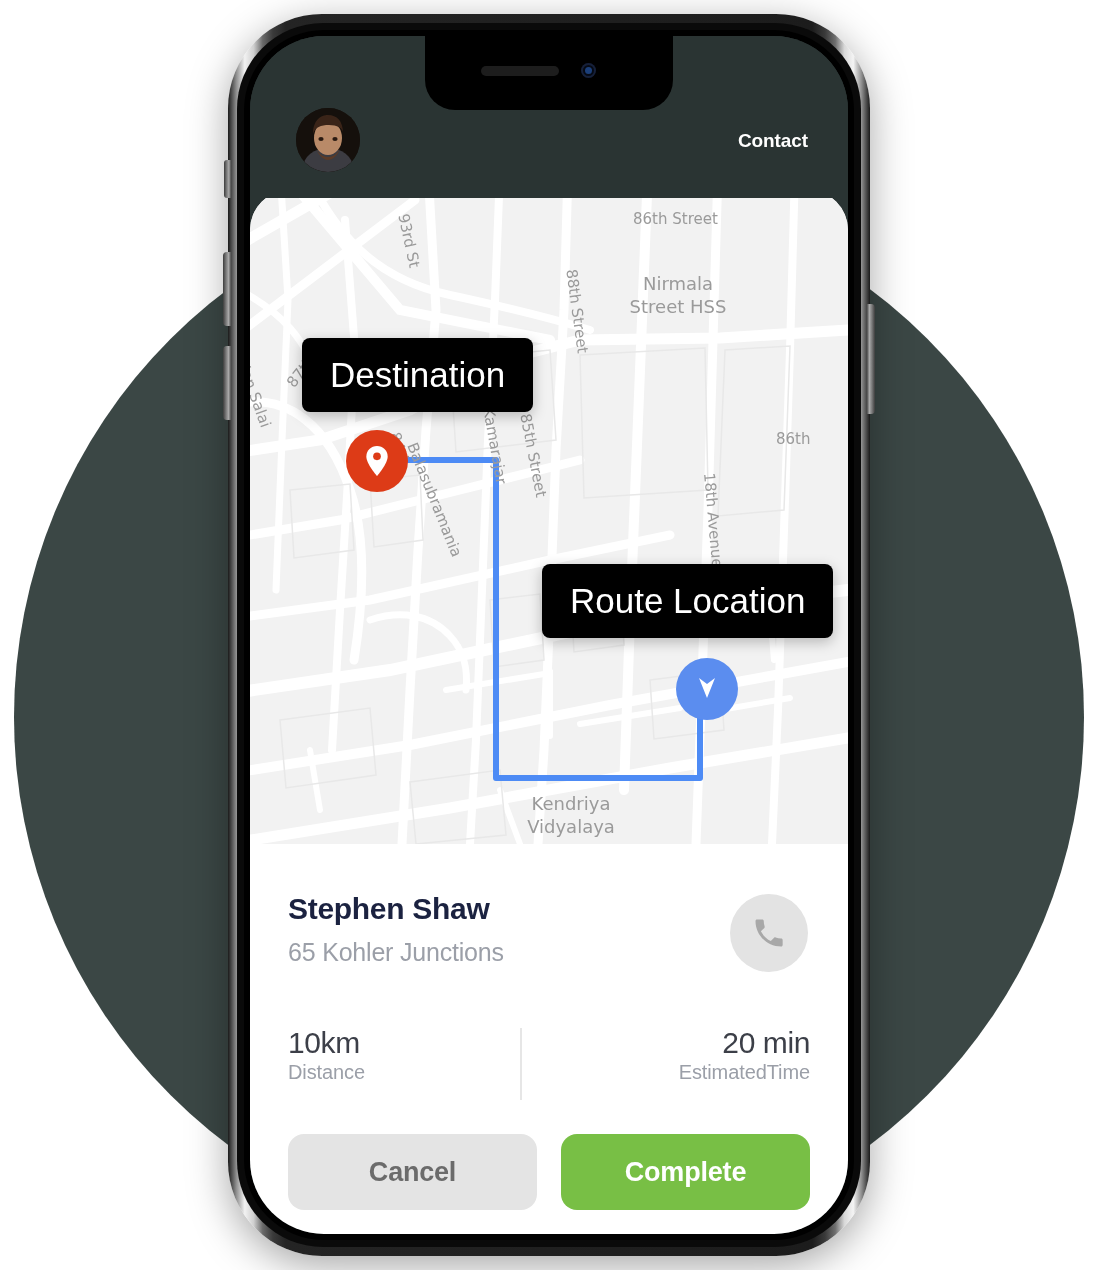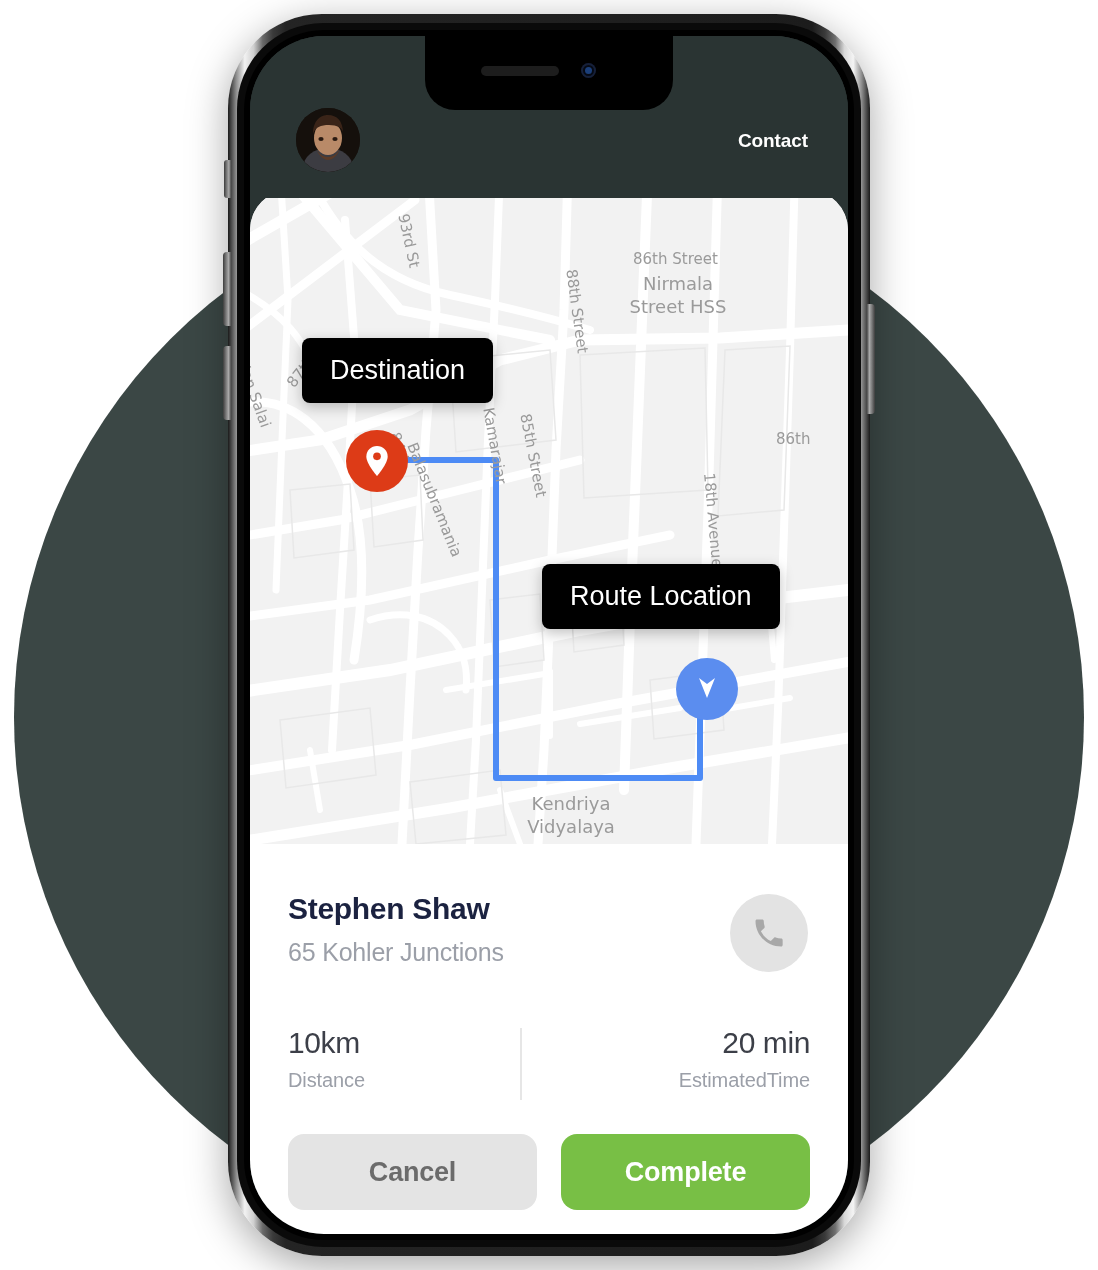--- a/index.html
+++ b/index.html
@@ -187,21 +187,21 @@
     line-height: 1.3;
     pointer-events: none;
   }
 
   
   .callout {
     position: absolute;
     background: #000000;
     color: #ffffff;
     border-radius: 8px;
-    font-size: 27px;
+    font-size: 35px;
     font-weight: normal;
     padding: 17px 28px;
     white-space: nowrap;
     z-index: 12;
     box-shadow: 0 4px 14px rgba(0,0,0,0.25);
   }
   #callout-destination { left: 52px; top: 148px; }
   #callout-your-location { left: 292px; top: 374px; }
 
   
@@ -278,21 +278,21 @@
     position: absolute;
     right: 38px; top: 0;
     text-align: right;
   }
   .stat-value {
     font-size: 30px;
     color: #3c3f48;
     letter-spacing: -0.4px;
   }
   .stat-label {
-    margin-top: 9px;
+    margin-top: 1px;
     font-size: 20px;
     color: #9b9fa8;
     letter-spacing: -0.1px;
   }
   #stats-divider {
     position: absolute;
     left: 270px; top: 2px;
     width: 2px; height: 72px;
     background: #e6e6e6;
   }
@@ -384,21 +384,21 @@
           <path d="M320 395 L370 390 L374 455 L324 462 Z"></path>
           <path d="M400 490 L470 481 L474 540 L404 549 Z"></path>
           <path d="M30 530 L120 518 L126 585 L36 598 Z"></path>
           <path d="M160 592 L250 580 L256 645 L166 654 Z"></path>
         </g>
 
         <polyline points="128,270 246,270 246,588 450,588 450,500" fill="none" stroke="#4d8bf5" stroke-width="6" stroke-linejoin="round" stroke-linecap="round"></polyline>
       </svg>
 
       <span class="map-label" style="left:162px; top:22px; transform:rotate(78deg); transform-origin:left top;">93rd St</span>
-      <span class="map-label" style="left:383px; top:20px;margin-top:40px;">86th Street</span>
+      <span class="map-label" style="left:383px; top:20px;">86th Street</span>
       <span class="map-label" style="left:330px; top:78px; transform:rotate(82deg); transform-origin:left top;">88th Street</span>
       <span class="map-label" style="left:526px; top:240px;">86th</span>
       <span class="map-label" style="left:468px; top:282px; transform:rotate(85deg); transform-origin:left top;">18th Avenue</span>
       <span class="map-label" style="left:284px; top:222px; transform:rotate(79deg); transform-origin:left top;">85th Street</span>
       <span class="map-label" style="left:247px; top:216px; transform:rotate(80deg); transform-origin:left top;">Kamarajar</span>
       <span class="map-label" style="left:170px; top:250px; transform:rotate(68deg); transform-origin:left top;">Balasubramania</span>
       <span class="map-label" style="left:153px; top:240px; transform:rotate(72deg); transform-origin:left top;">84th</span>
       <span class="map-label" style="left:33px; top:190px; transform:rotate(-52deg); transform-origin:left top;">87th St</span>
       <span class="map-label" style="left:-14px; top:128px; transform:rotate(70deg); transform-origin:left top;">Govindan Salai</span>
 

